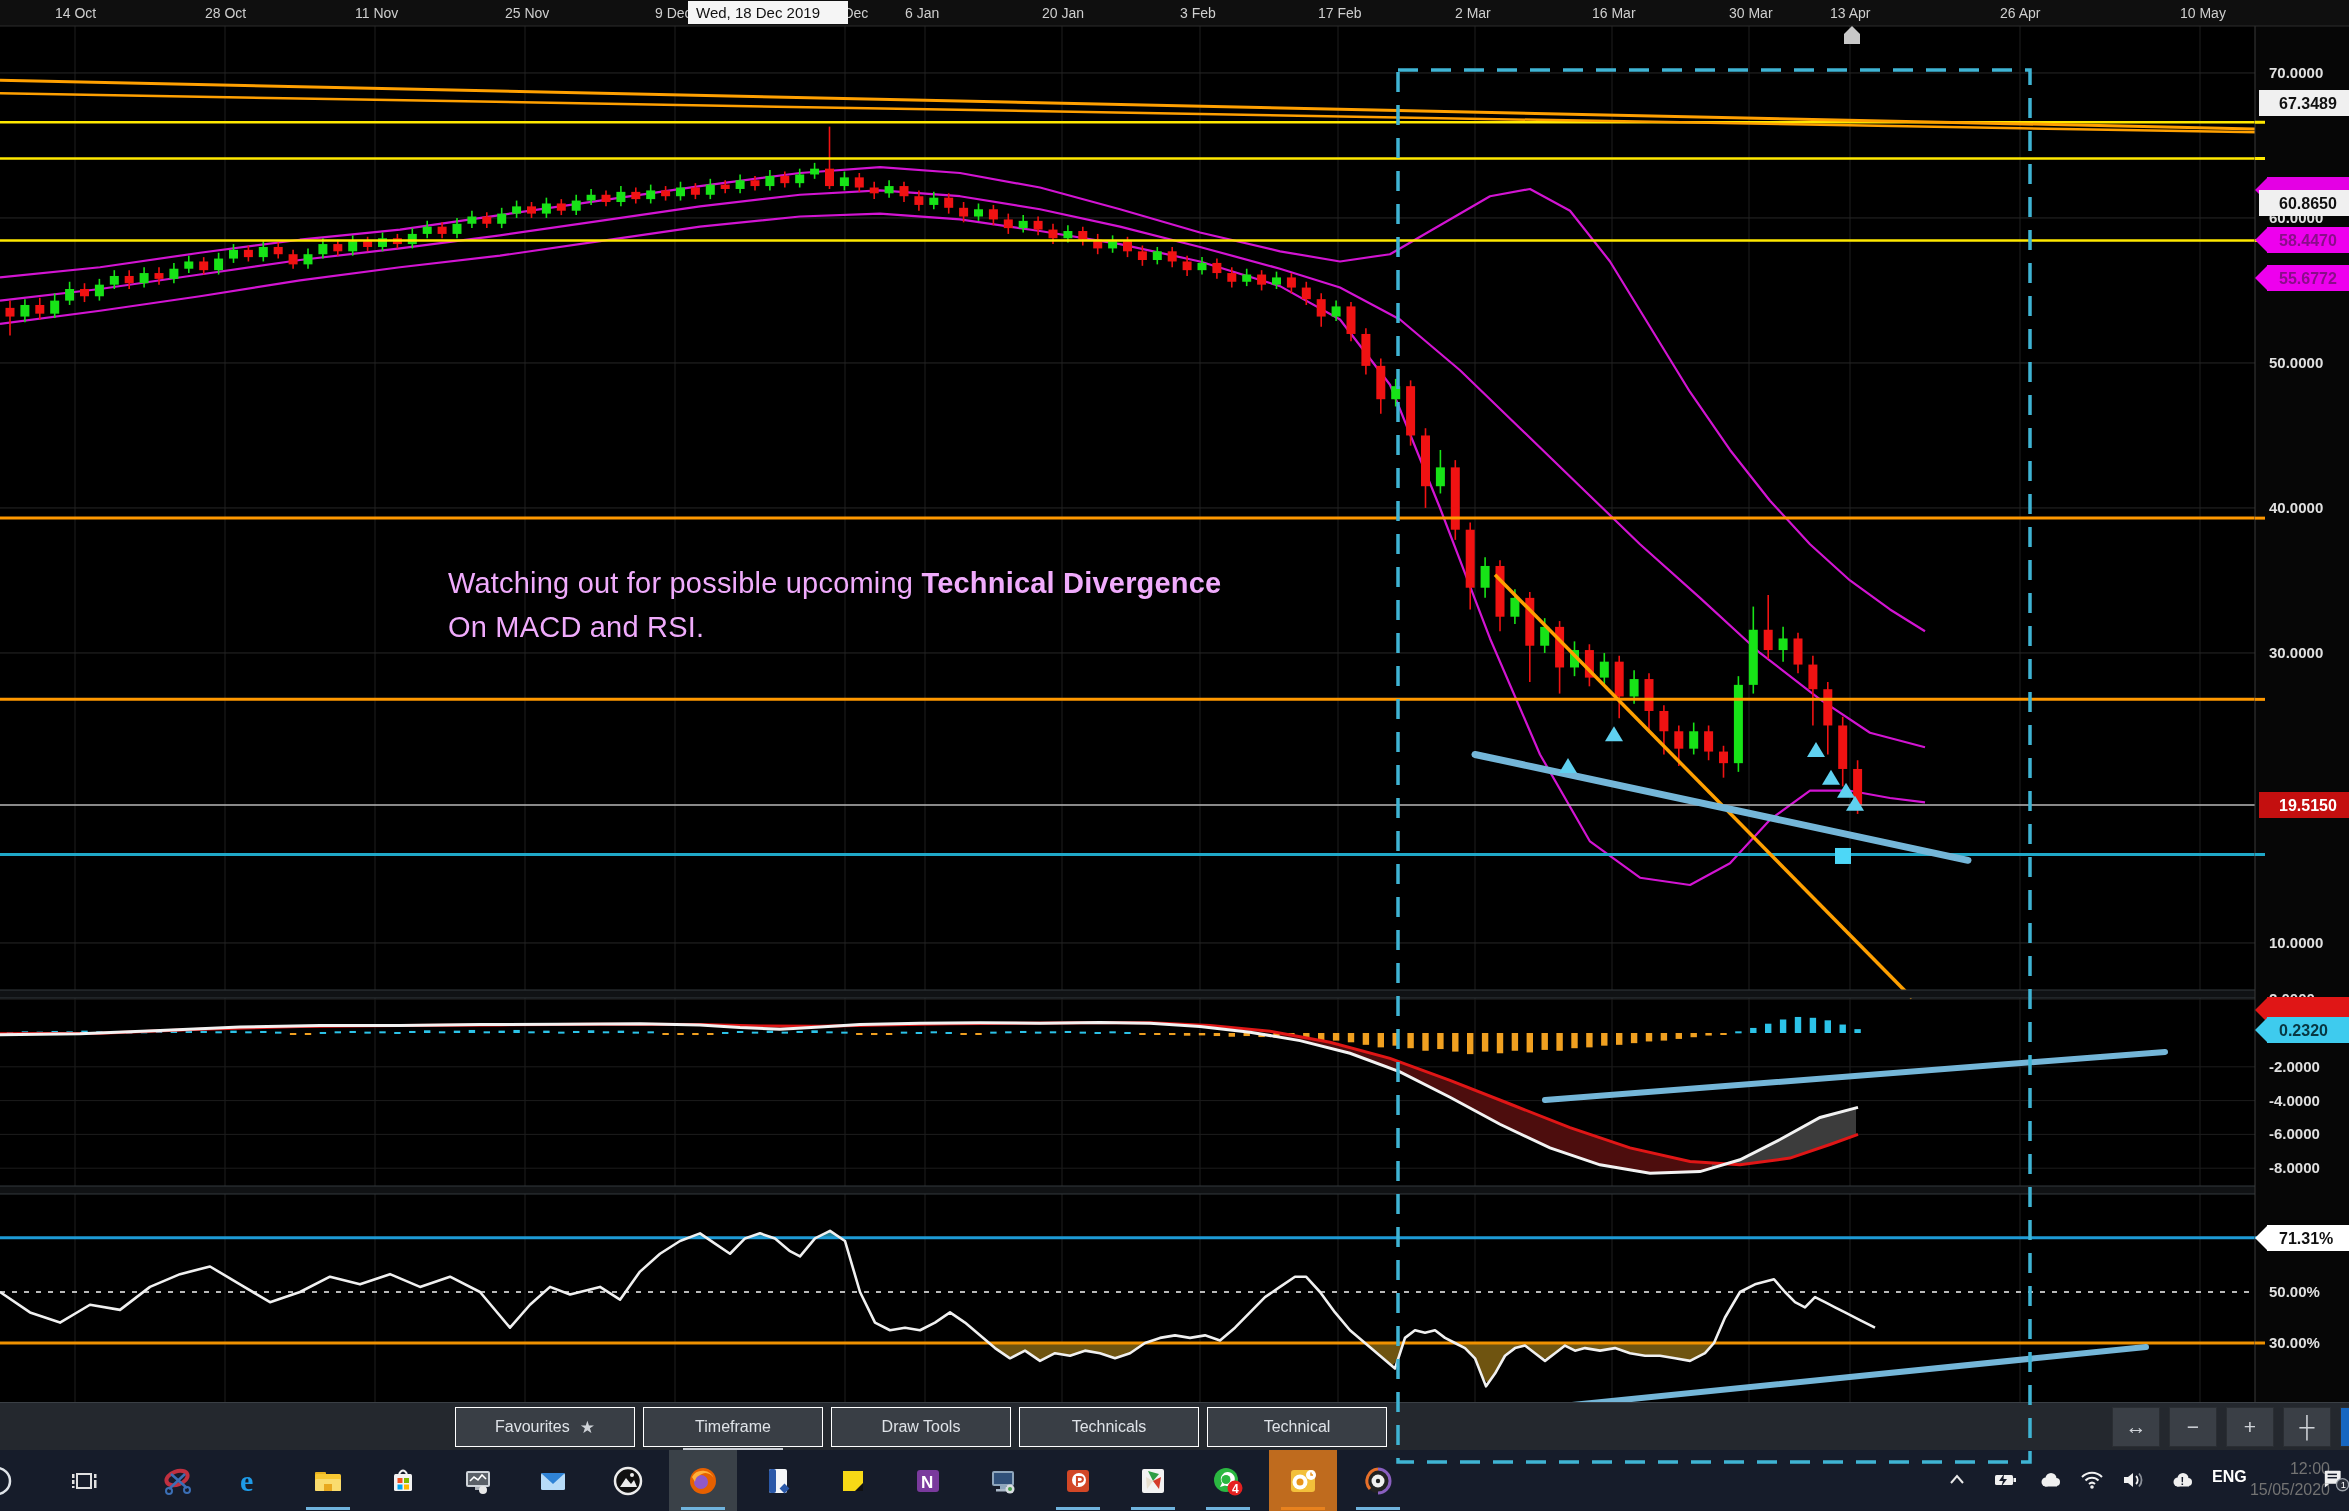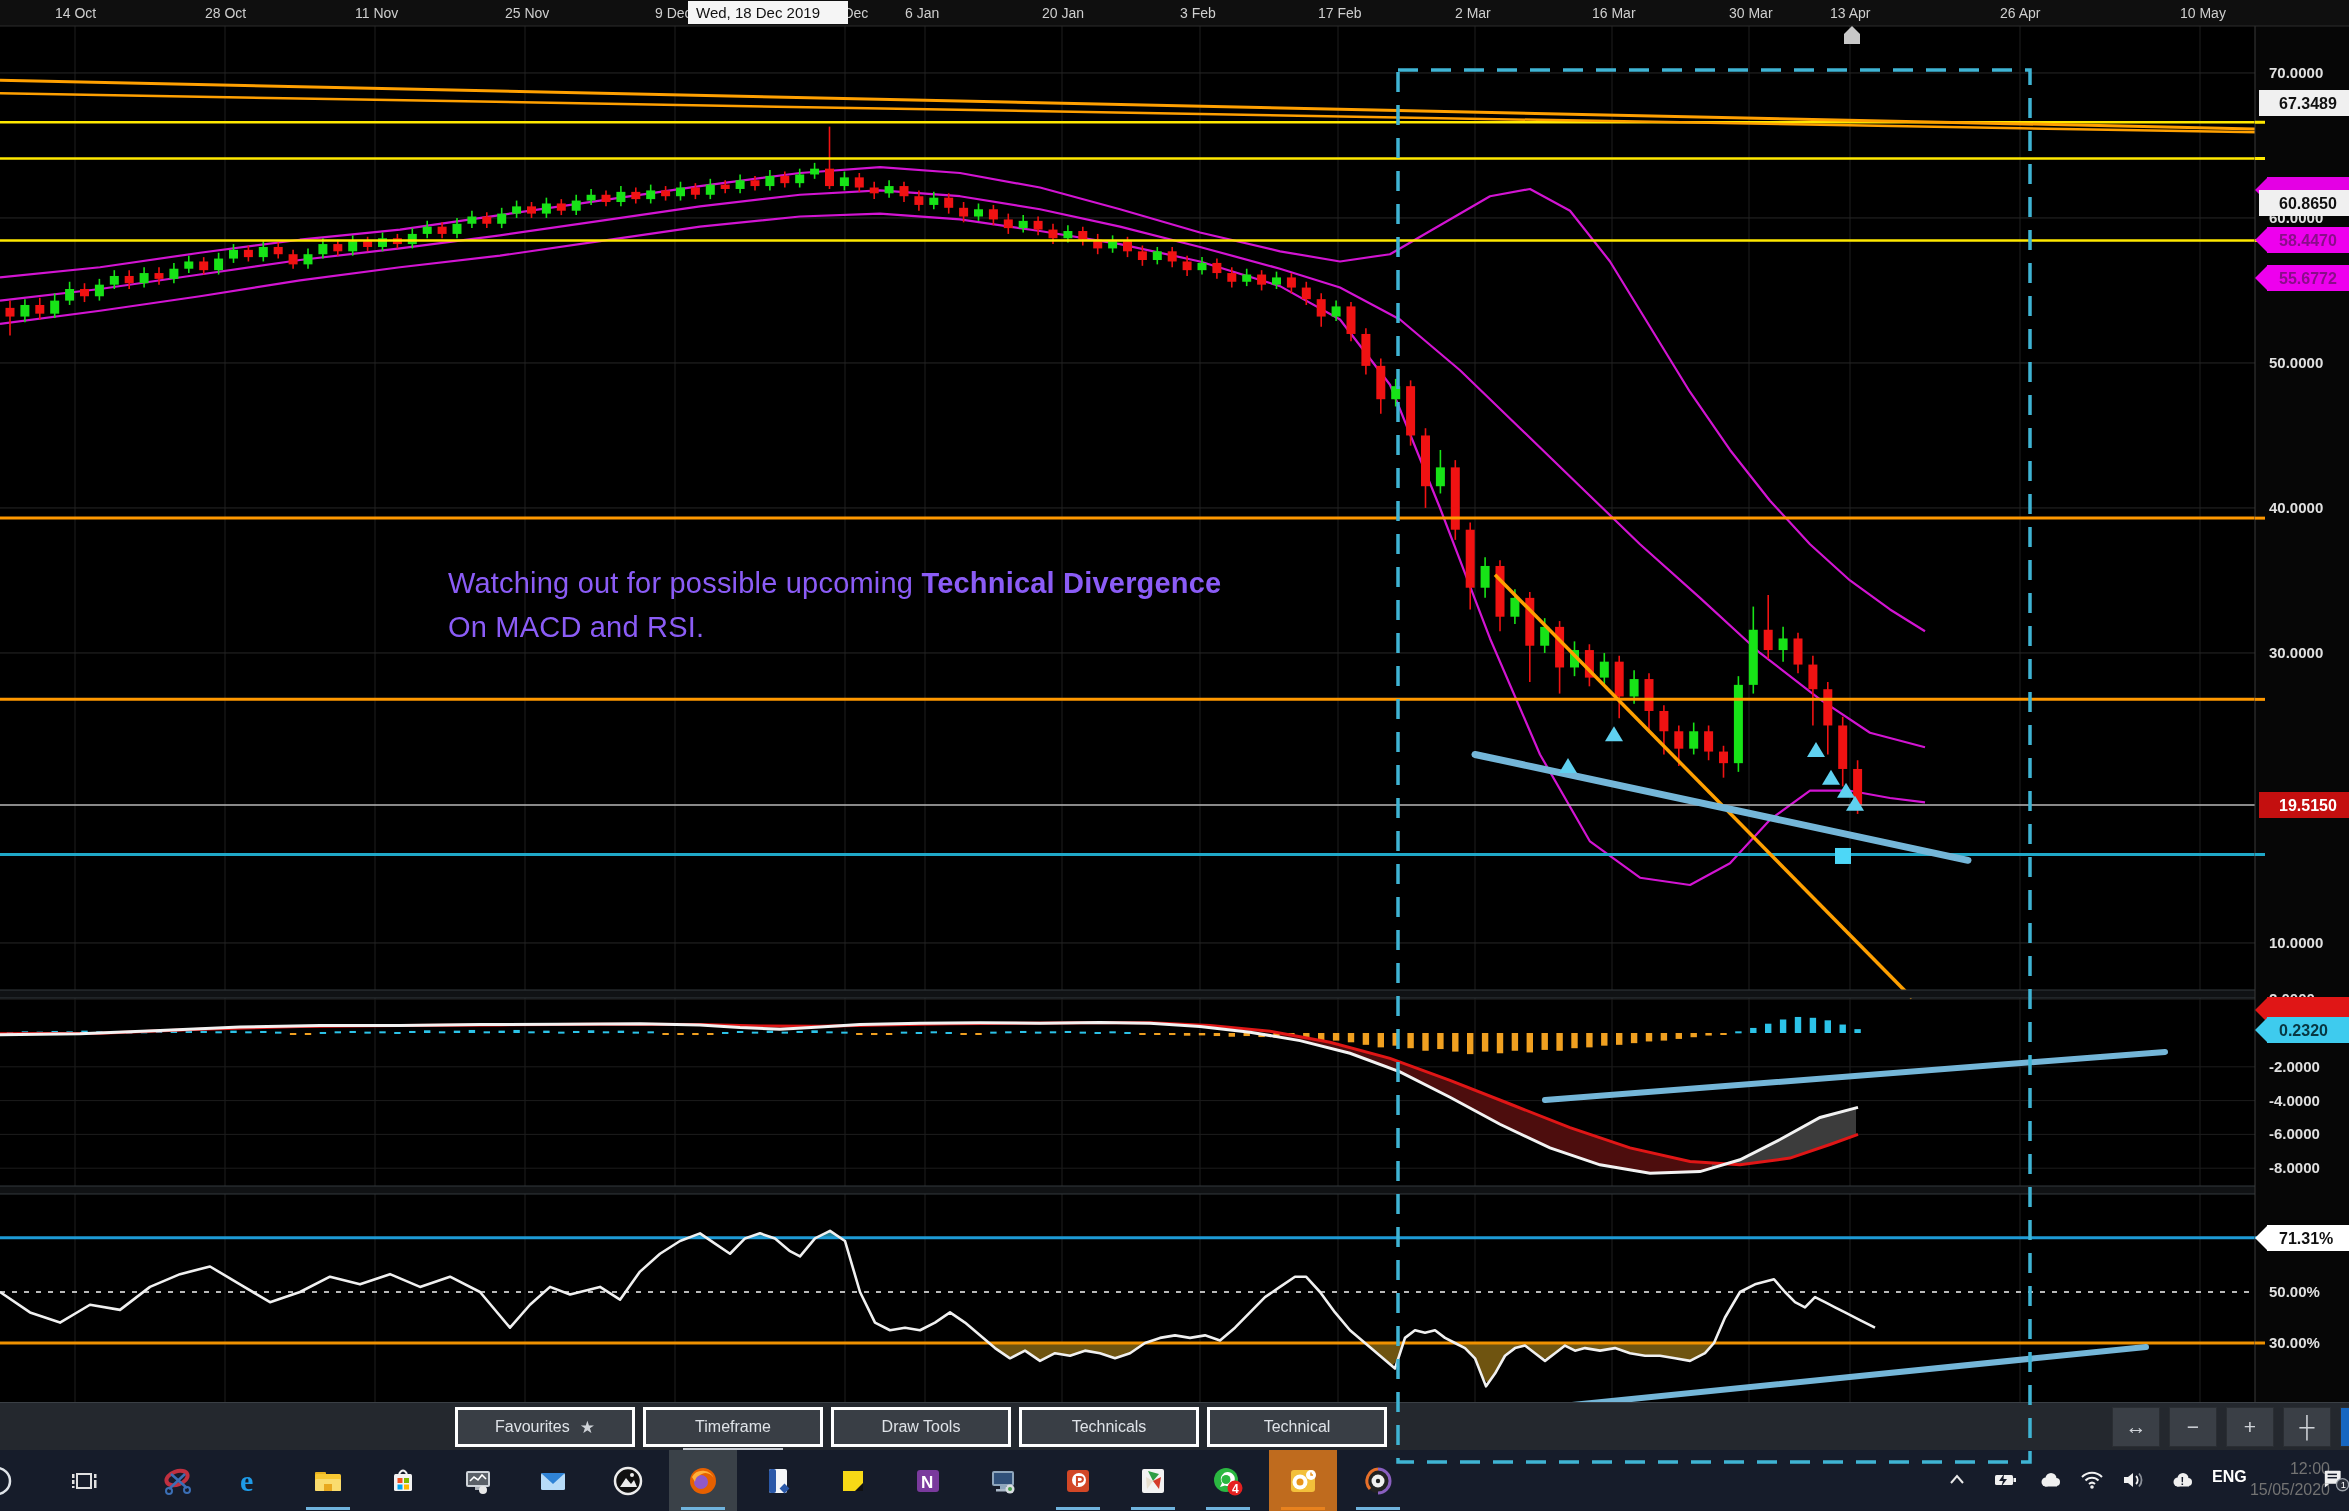--- a/index.html
+++ b/index.html
@@ -1,25 +1,25 @@
 <!DOCTYPE html>
 <html><head>
 <meta charset="utf-8">
 <style>
   html,body{margin:0;padding:0;background:#000;}
   body{width:2349px;height:1511px;position:relative;overflow:hidden;
        font-family:"Liberation Sans", sans-serif;}
   #chart-wrap{position:absolute;left:0;top:0;width:2349px;height:1402px;}
-  #annotation{position:absolute;left:448px;top:562px;color:#8b5cf6;font-size:29px;line-height:1.5;
+  #annotation{position:absolute;left:448px;top:562px;color:#f0abfc;font-size:29px;line-height:1.5;
               letter-spacing:.2px; z-index:5;}
   #annotation b{font-weight:bold;}
   
   #toolbar{position:absolute;left:0;top:1402px;width:2349px;height:48px;background:#24282e;
            border-top:1px solid #3a3f45;box-sizing:border-box;z-index:4;}
-  .tb-btn{position:absolute;top:4px;height:40px;background:#393e45;border:3px solid #ffffff;
+  .tb-btn{position:absolute;top:4px;height:40px;background:#393e45;border:1px solid #ffffff;
           color:#dfe3e8;font-size:16px;display:flex;align-items:center;justify-content:center;
           gap:10px;box-sizing:border-box;}
   .tb-star{color:#cfd3d8;font-size:17px;}
   .tb-ico{position:absolute;top:4px;height:40px;width:48px;background:#3a3f46;border:1px solid #2a2e33;
           color:#cfd3d8;font-size:21px;display:flex;align-items:center;justify-content:center;box-sizing:border-box;}
   .tb-ico.active{background:#1667c1;color:#fff;}
   #tf-underline{position:absolute;top:45px;height:3px;background:#c8ccd2;z-index:5;}
   
   #taskbar{position:absolute;left:0;top:1450px;width:2349px;height:61px;background:#161c2a;z-index:6;overflow:hidden;}
   .tb-item{position:absolute;top:12px;width:38px;height:38px;display:flex;align-items:center;justify-content:center;}

